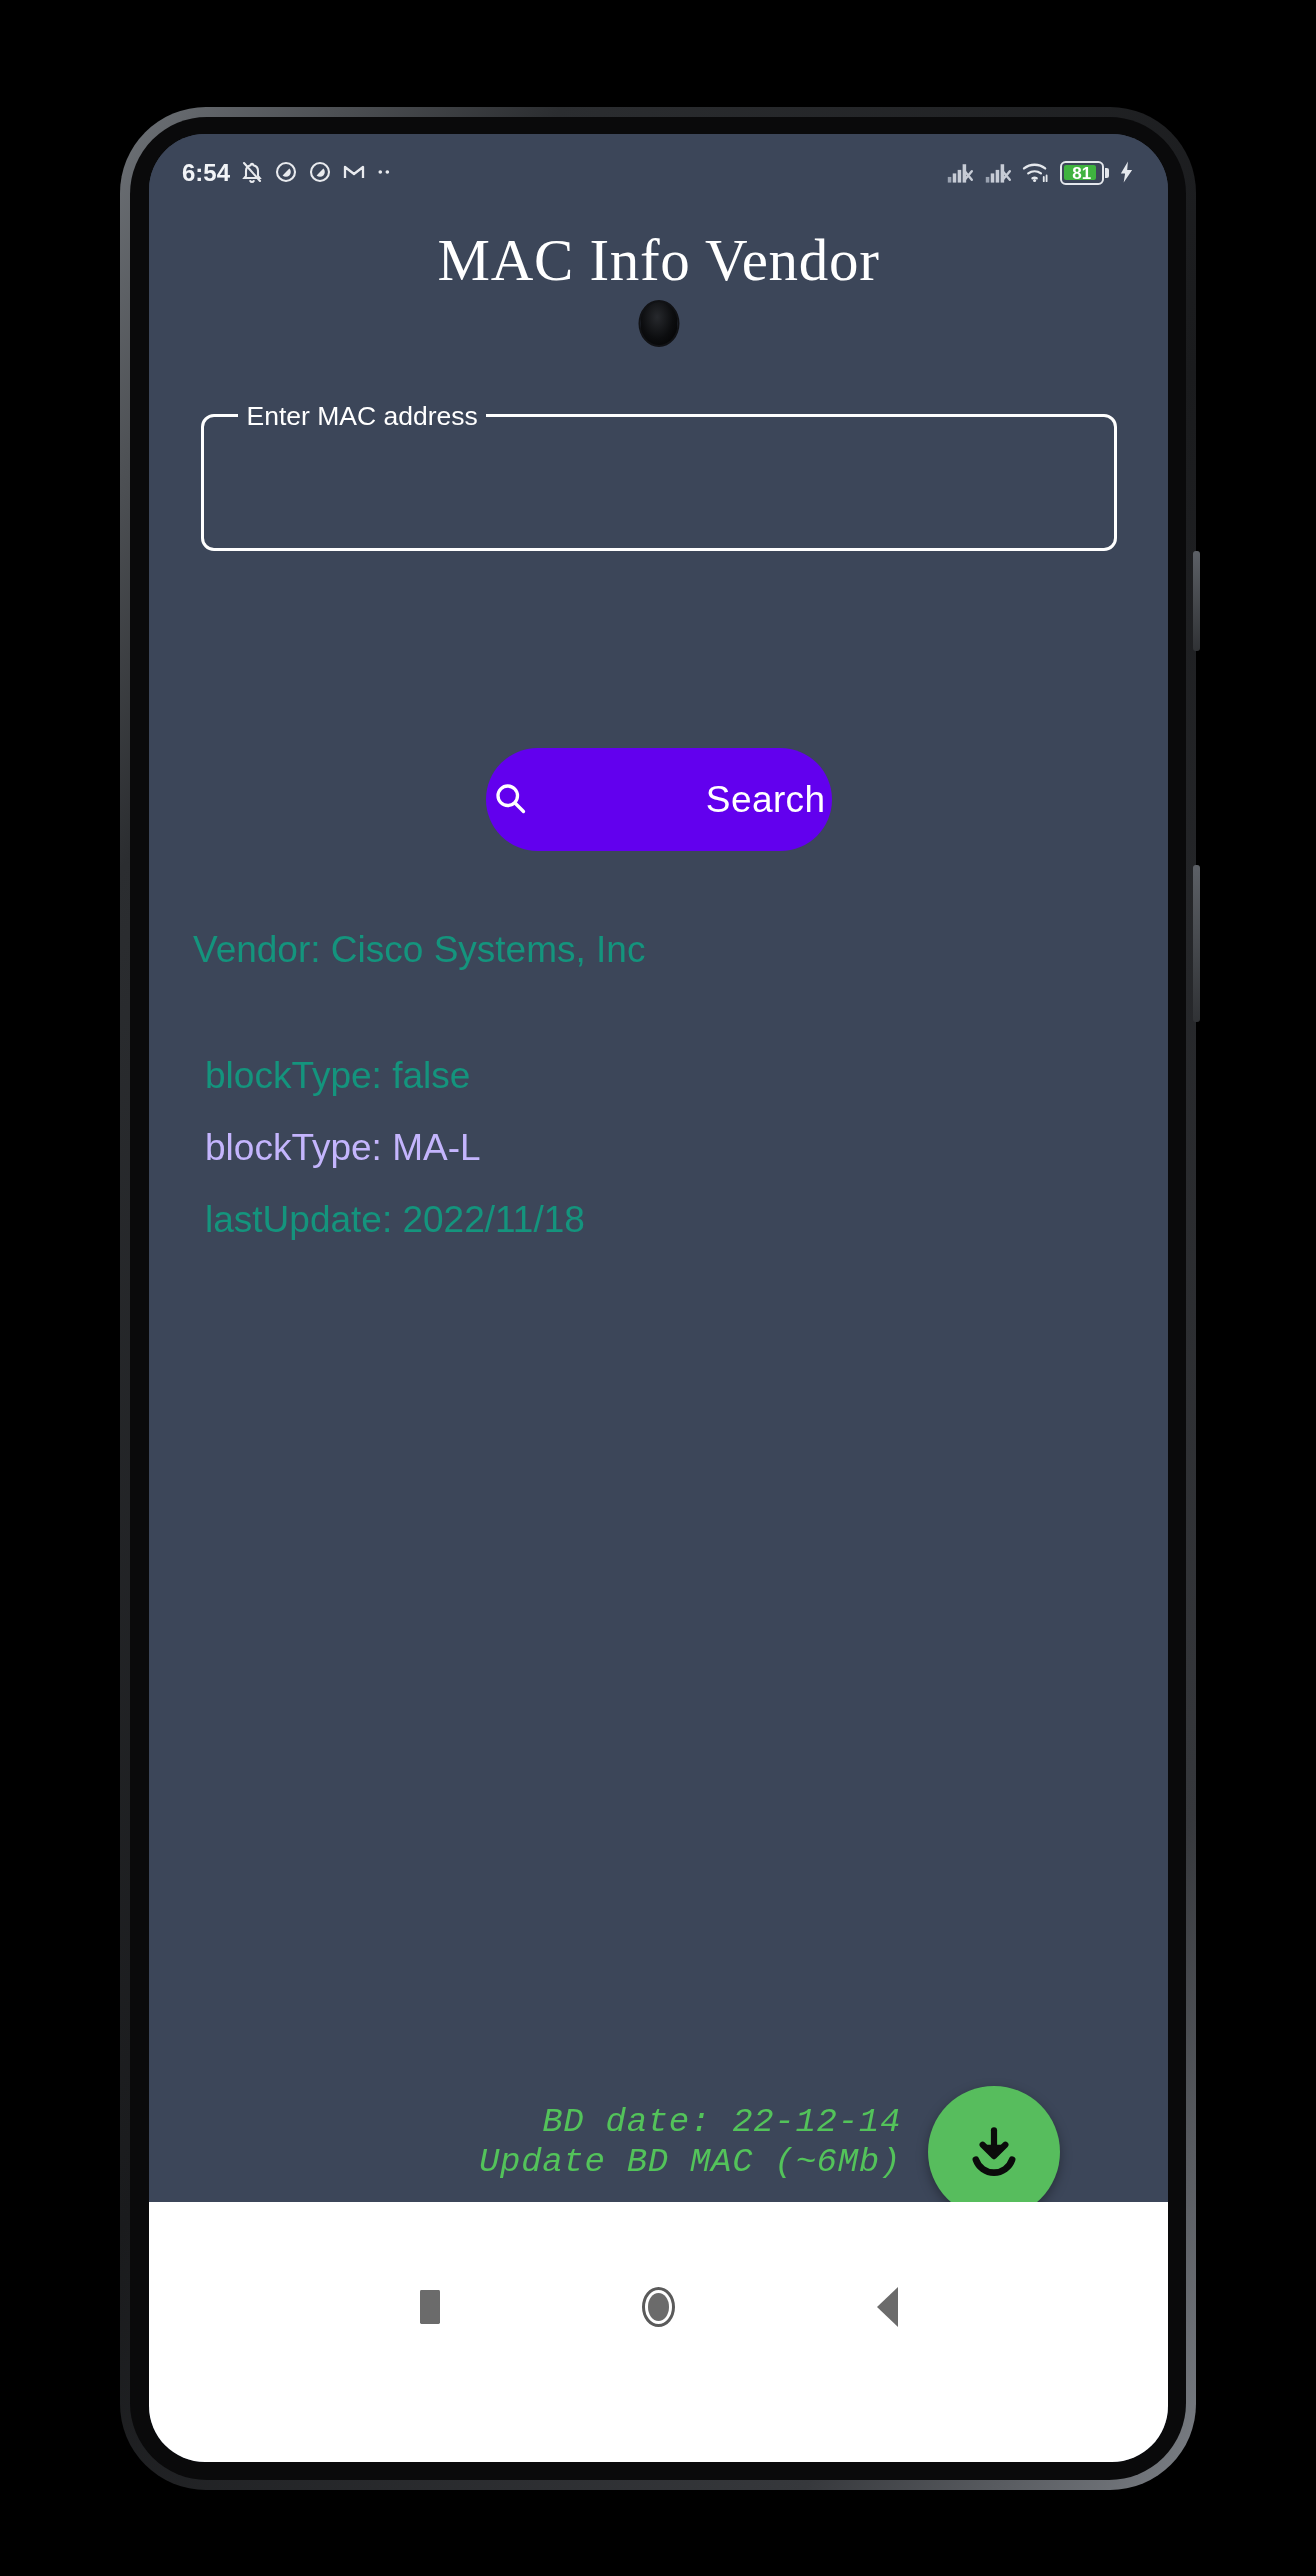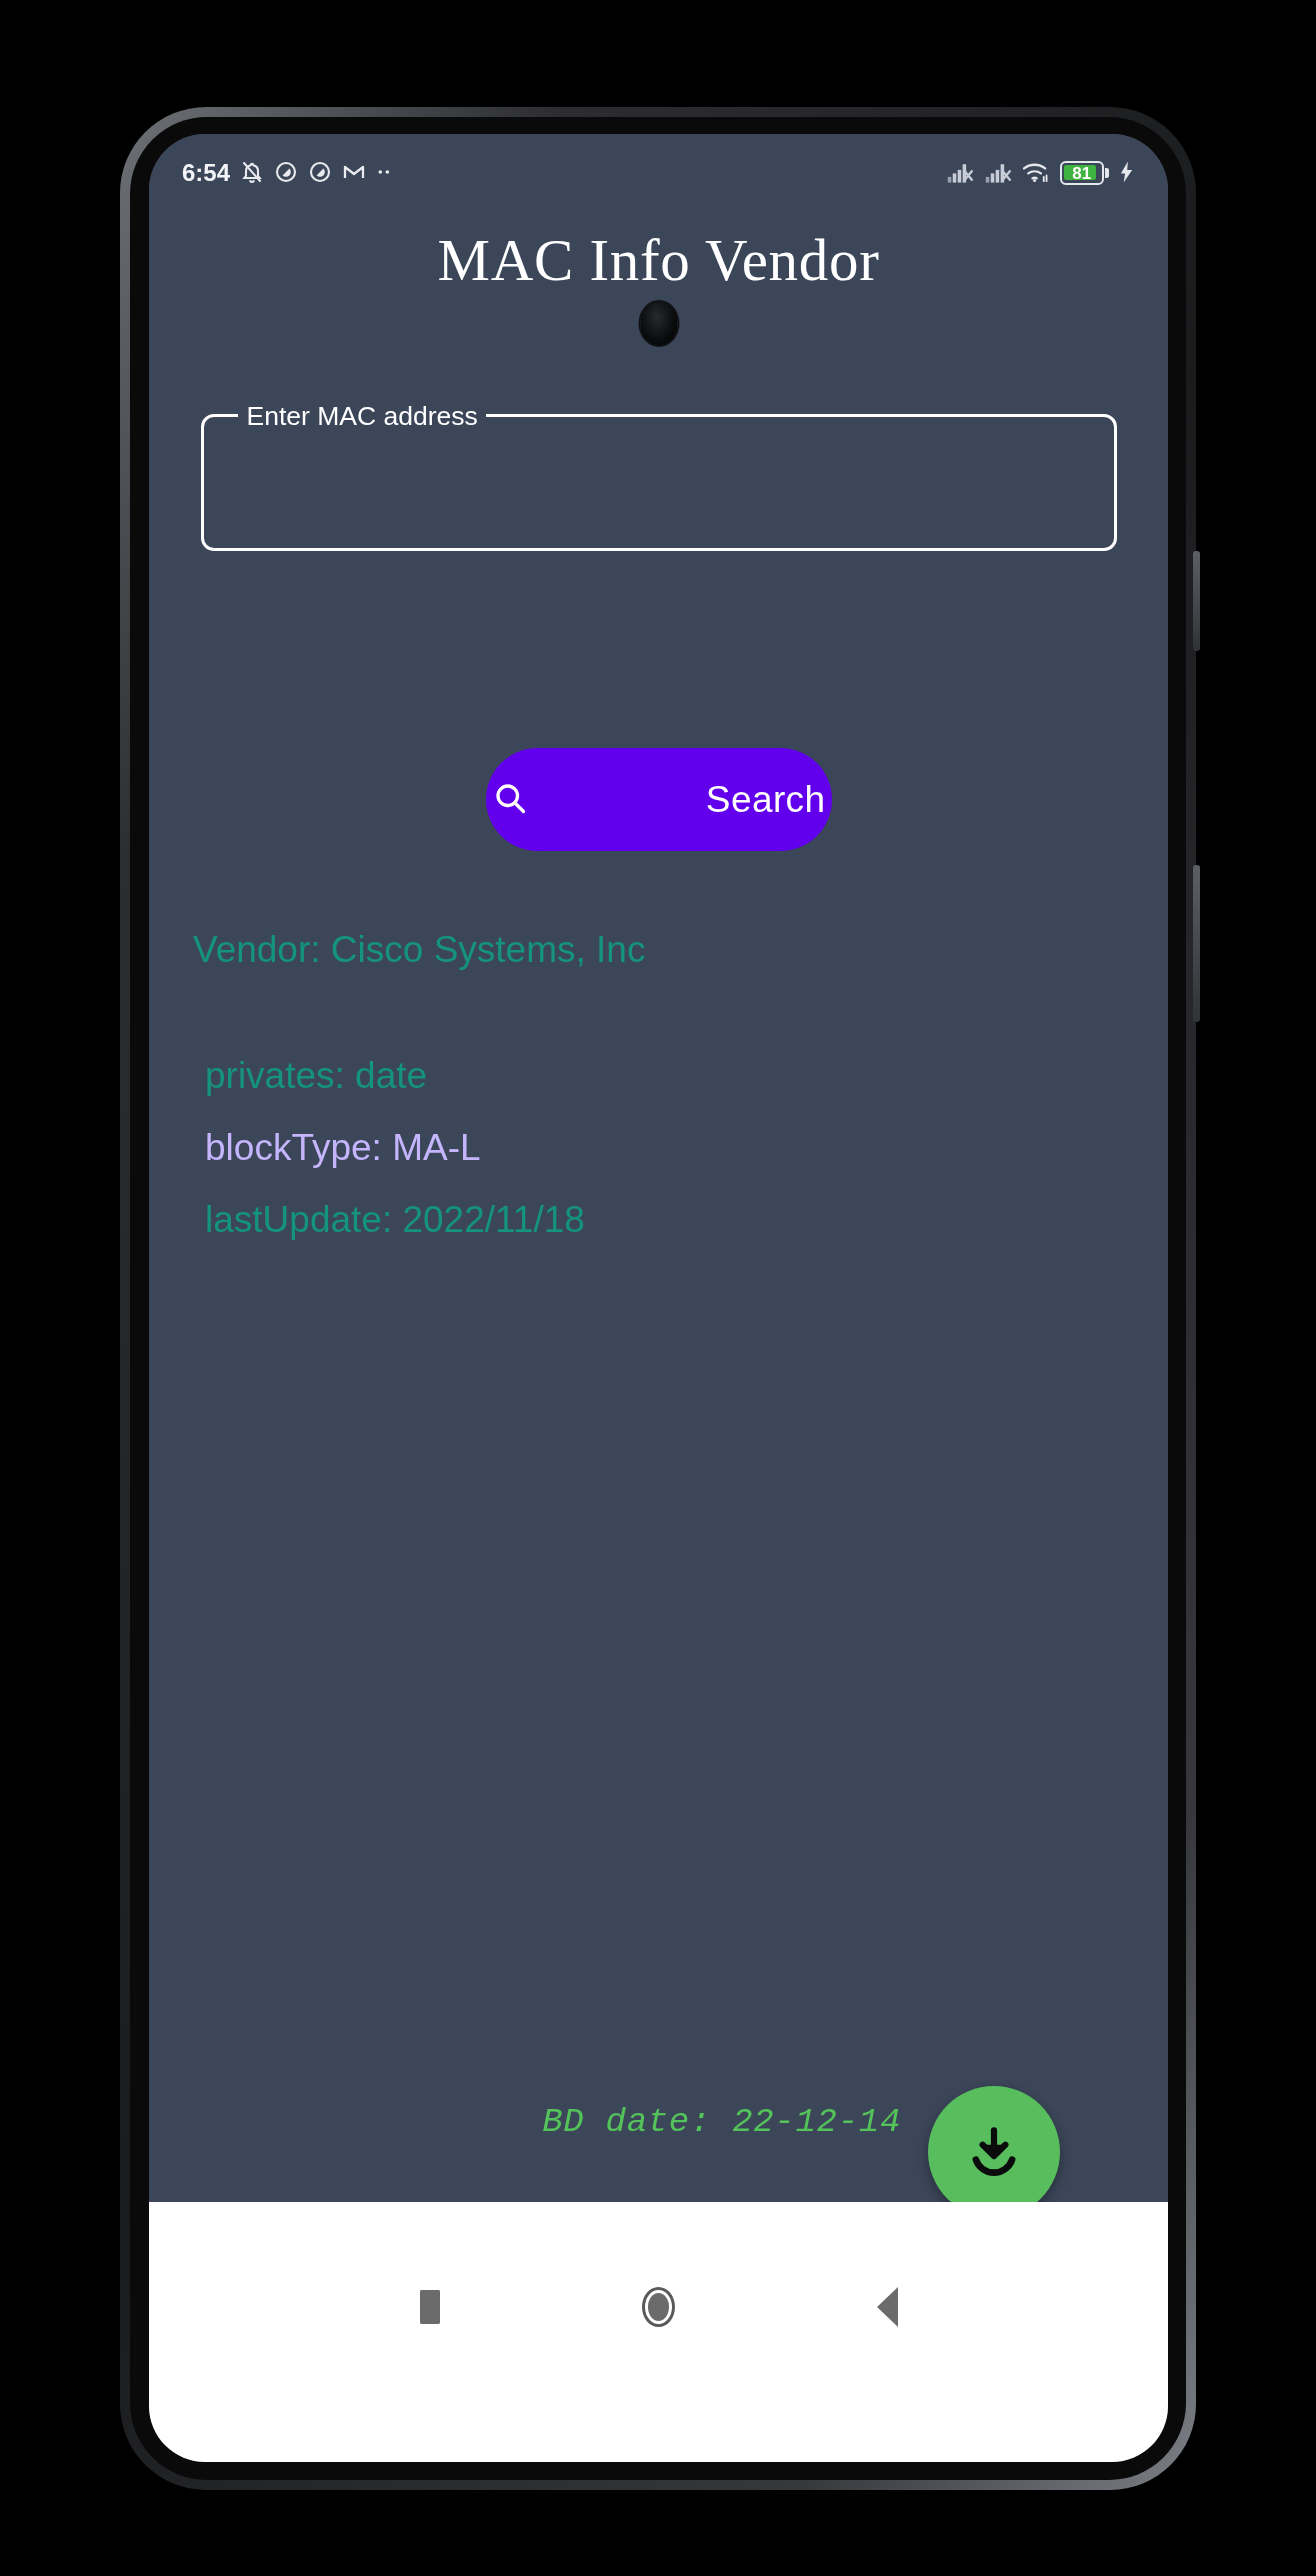--- a/index.html
+++ b/index.html
@@ -433,27 +433,28 @@
             <circle cx="10.5" cy="10.5" r="6.5"></circle>
             <line x1="15.5" y1="15.5" x2="21" y2="21"></line>
           </svg>
         </span>
         <span id="search-button-label">Search</span>
       </button>
 
       <div id="results">
         <div class="result-line result-primary" style="color: rgb(20, 148, 125);">Vendor: Cisco Systems, Inc</div>
         <div id="result-gap"></div>
-        <div class="result-line result-detail" style="color: rgb(20, 148, 125);">privates: date</div>
+        <div class="result-line result-detail" style="color: rgb(20, 148, 125);">blockType: false</div>
         <div class="result-line result-detail" style="color: #c4b5fd;">blockType: MA-L</div>
         <div class="result-line result-detail" style="color: rgb(20, 148, 125);">lastUpdate: 2022/11/18</div>
       </div>
 
       <div id="update-bd-block" style="color: rgb(83, 195, 90);">
         <div>BD date: 22-12-14</div>
+        <div>Update BD MAC (~6Mb)</div>
       </div>
 
       <button id="download-fab" style="background: rgb(87, 189, 93);">
         <span>
           <svg width="62" height="62" viewBox="0 0 24 24" fill="none" stroke="#0b0b0b" stroke-width="2.4" stroke-linecap="round" stroke-linejoin="round">
             <path d="M12 4 v9"></path>
             <path d="M7.6 9.6 L12 14 l4.4-4.4" fill="#0b0b0b" stroke="#0b0b0b"></path>
             <path d="M5 15.4a7.4 7.4 0 0 0 14 0" stroke-width="2.6"></path>
           </svg>
         </span>

